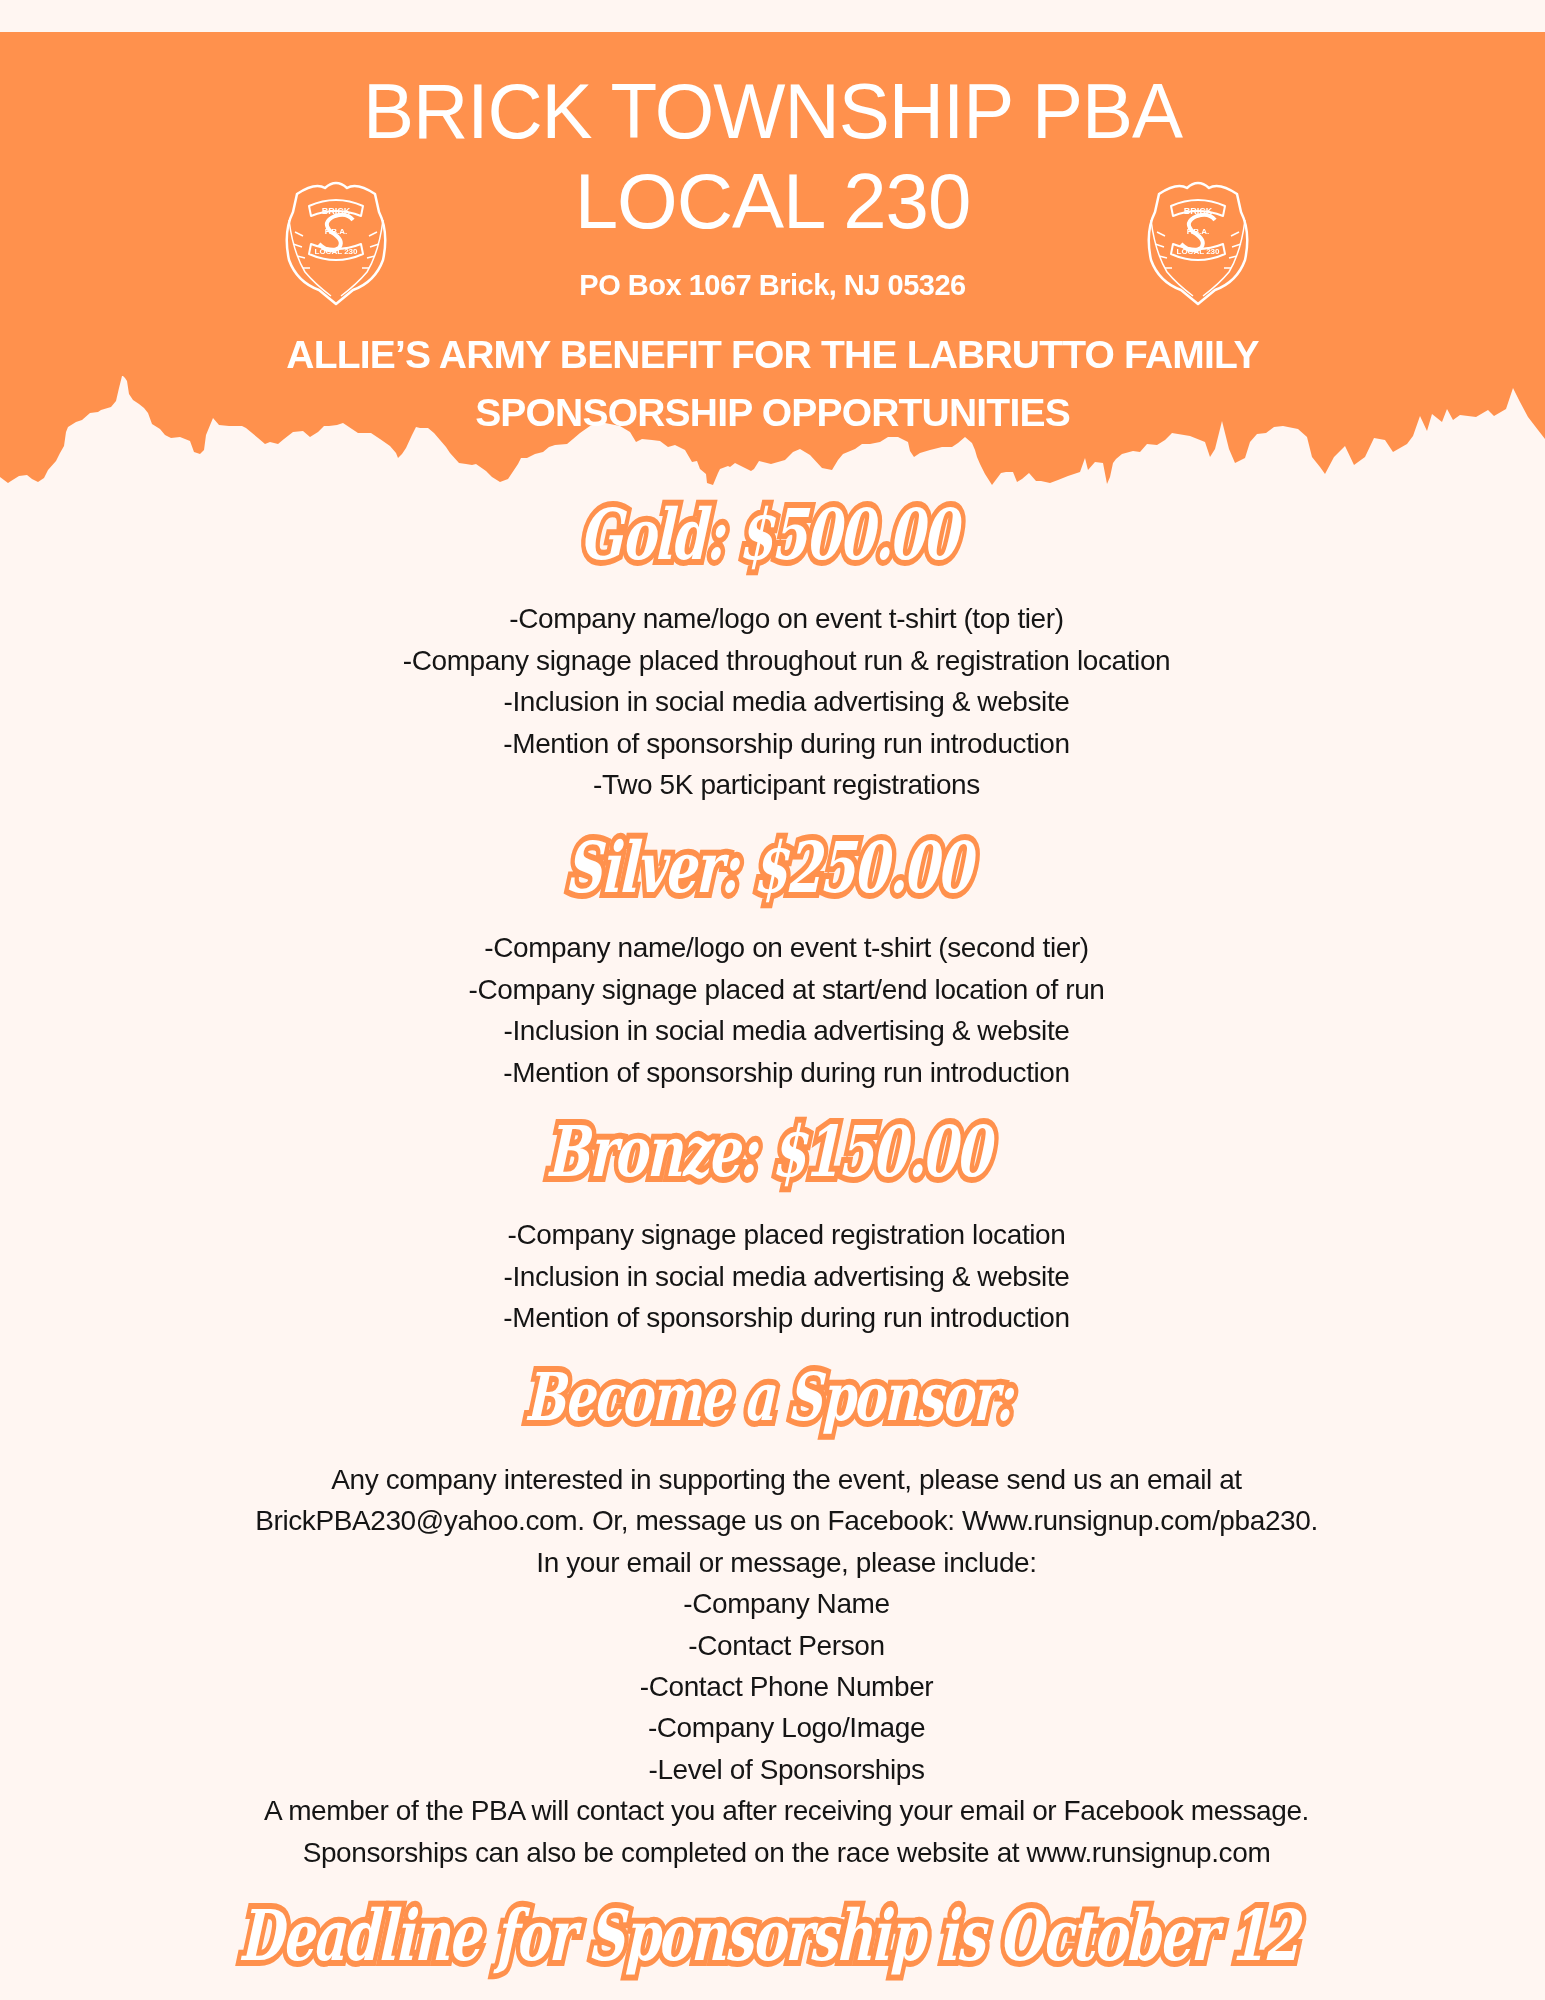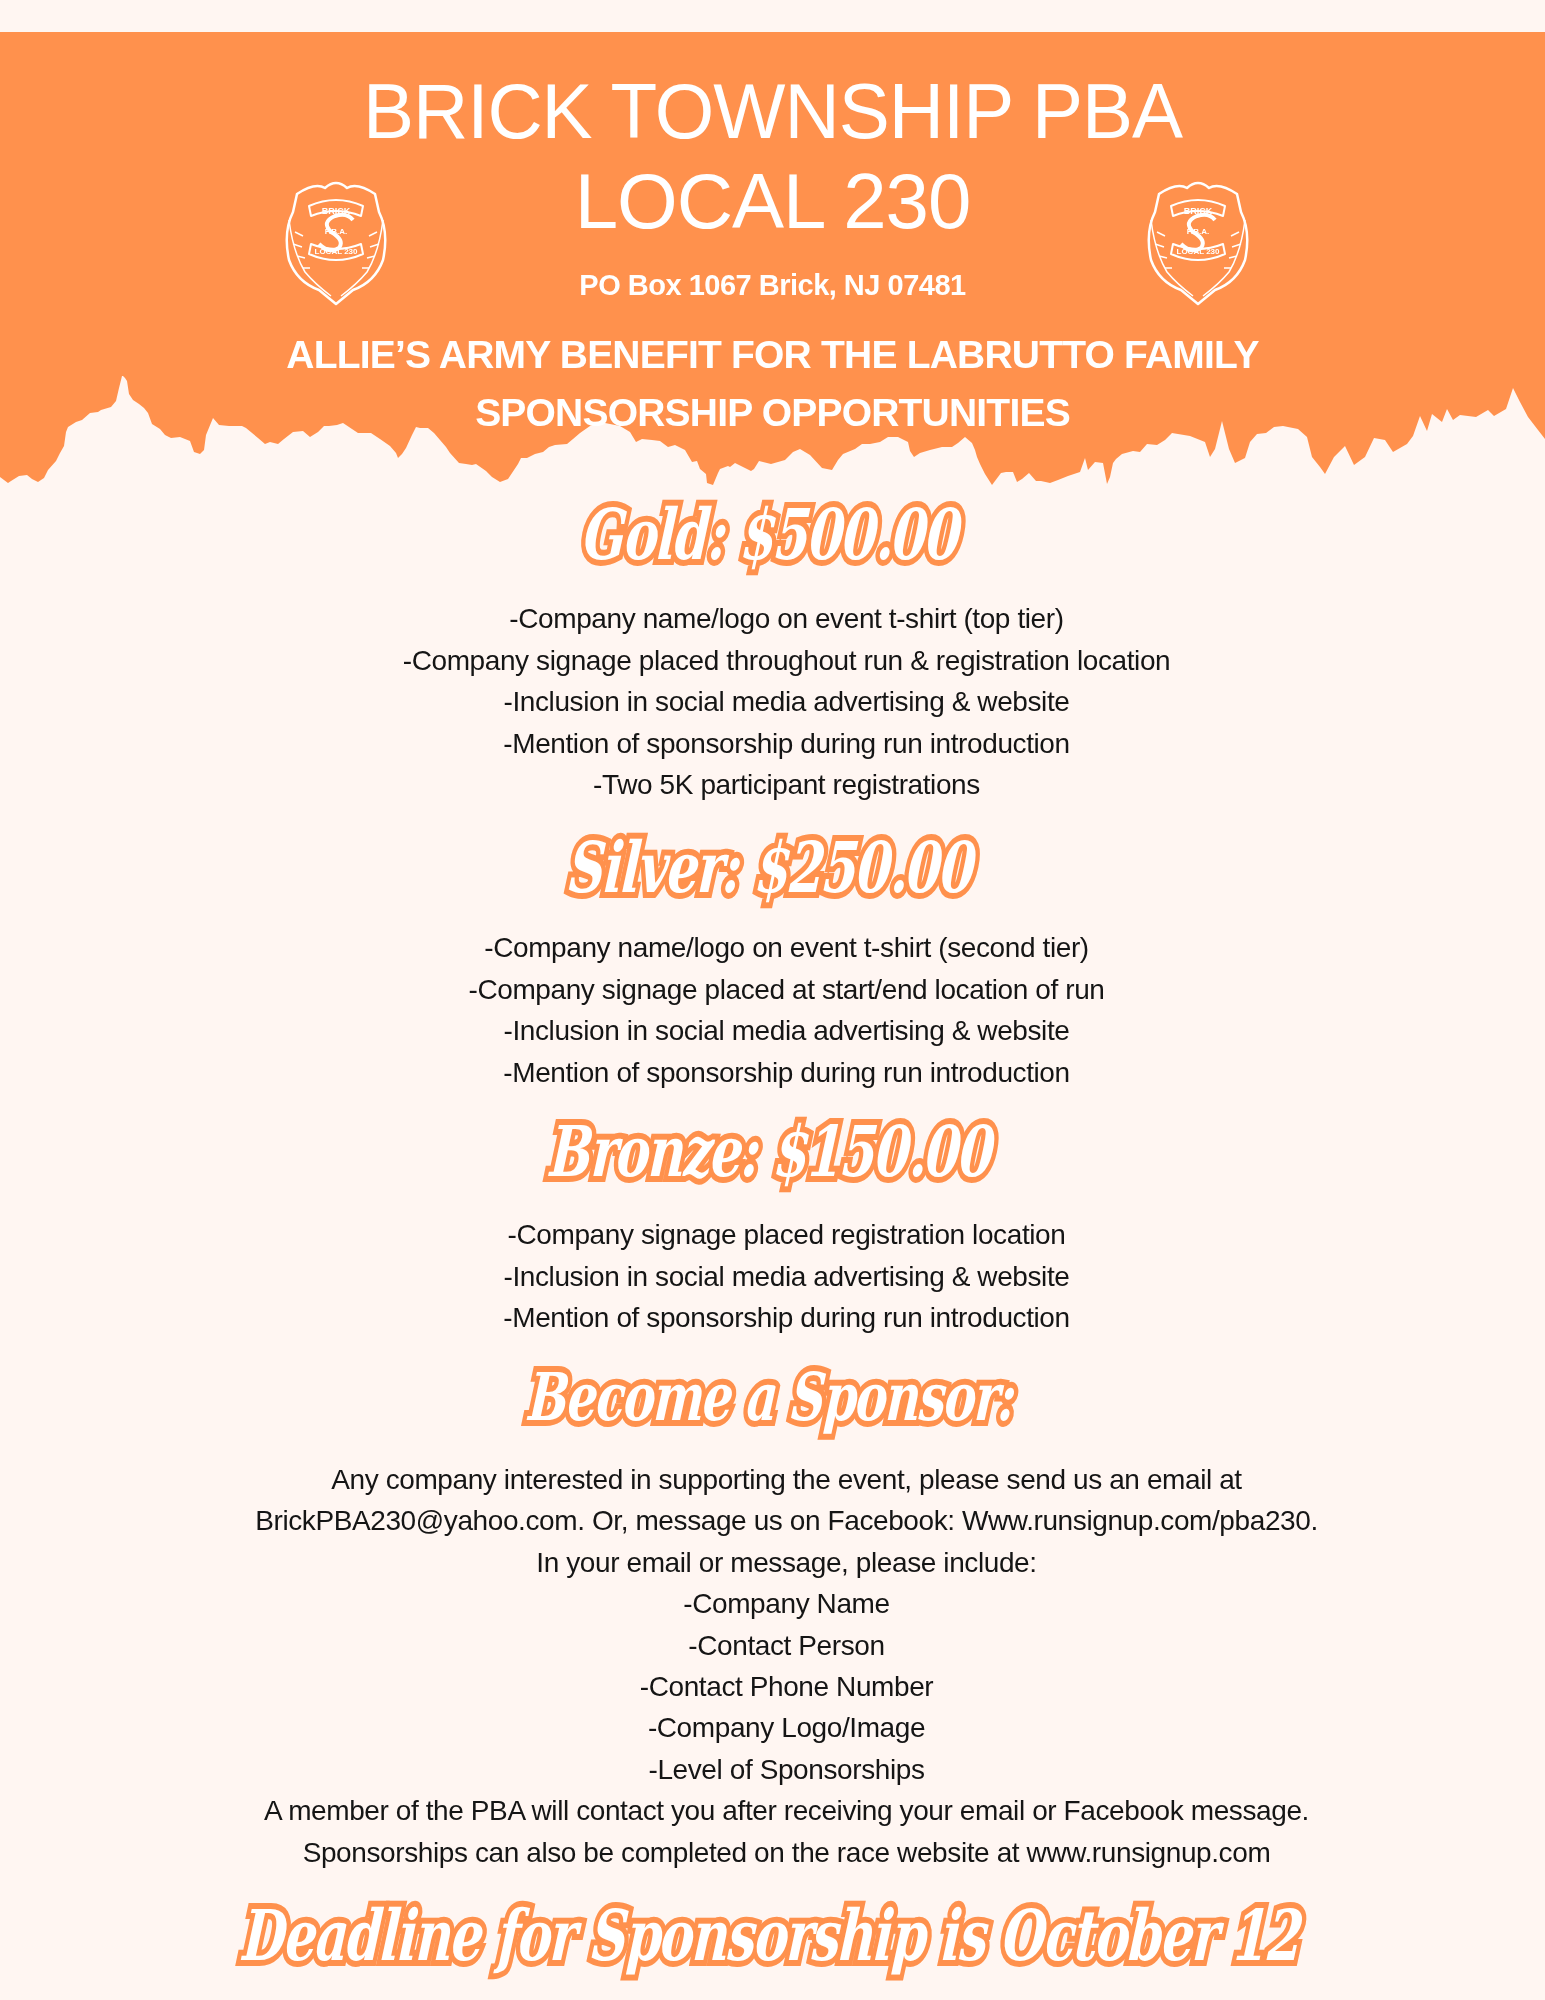--- a/index.html
+++ b/index.html
@@ -155,21 +155,21 @@
         <path d="M34,34 Q61,22 88,34 L86,44 Q61,34 36,44 Z" stroke-width="2"></path>
         <path d="M34,82 Q61,94 88,82 L86,72 Q61,82 36,72 Z" stroke-width="2"></path>
         <path d="M78,48 Q72,40 60,44 Q46,50 56,60 Q70,68 64,76 Q54,82 44,72" stroke-width="4"></path>
       </g>
       <text x="61" y="42" fill="#ffffff" font-size="9" font-family="Liberation Sans, sans-serif" font-weight="bold" text-anchor="middle">BRICK</text>
       <text x="61" y="62" fill="#ffffff" font-size="8" font-family="Liberation Sans, sans-serif" font-weight="bold" text-anchor="middle">P.B.A.</text>
       <text x="61" y="82" fill="#ffffff" font-size="8" font-family="Liberation Sans, sans-serif" font-weight="bold" text-anchor="middle">LOCAL 230</text>
     </svg>
   </div>
 
-  <div class="address">PO Box 1067 Brick, NJ 07481</div>
+  <div class="address">PO Box 1067 Brick, NJ 05326</div>
   <div class="event-line event-1">ALLIE’S ARMY BENEFIT FOR THE LABRUTTO FAMILY</div>
   <div class="event-line event-2">SPONSORSHIP OPPORTUNITIES</div>
 </div>
 
 <div class="script-heading h-gold">
   <span class="inner">Gold: $500.00</span>
 </div>
 <div class="text-block list-gold">
   <div>-Company name/logo on event t-shirt (top tier)</div>
   <div>-Company signage placed throughout run &amp; registration location</div>

